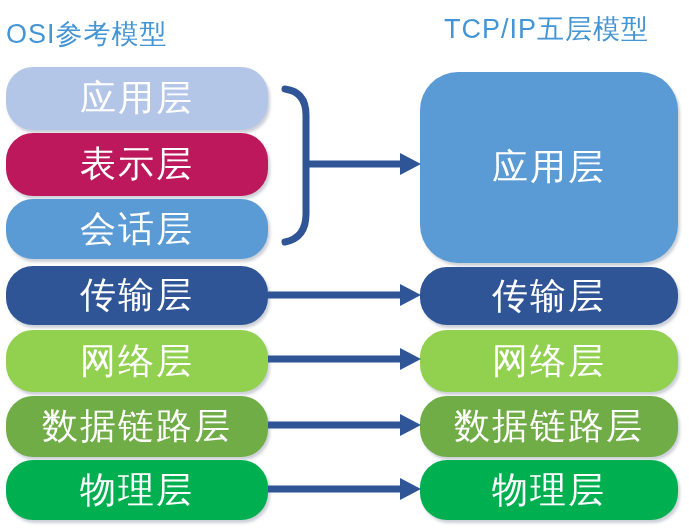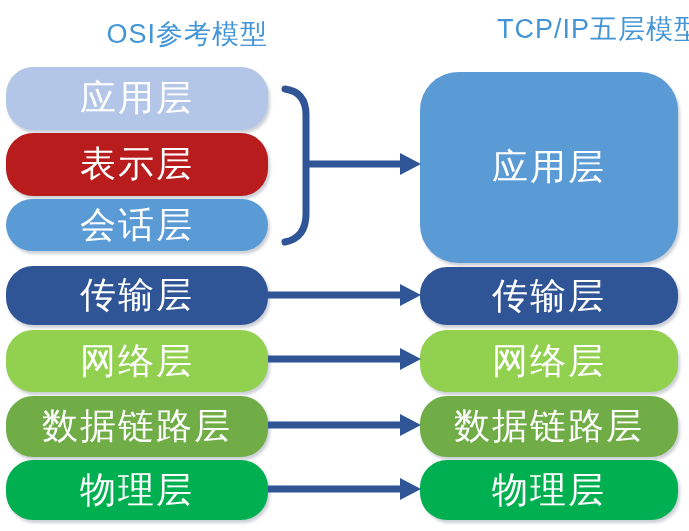--- a/index.html
+++ b/index.html
@@ -7,21 +7,21 @@
     position:relative;
     width:689px; height:531px;
     background:#ffffff;
     font-family:"Liberation Sans","DejaVu Sans",sans-serif;
     overflow:hidden;
   }
   .col-title {
     position:absolute;
     font-size:27px;
     font-weight:400;
-    text-align:right;
+    text-align:left;
     letter-spacing:1px;
     white-space:nowrap;
   }
   .title-left  { left:6px;   top:16px; width:262px; }
   .title-right { left:444px; top:11px; width:258px; }
 
   .layer-box {
     position:absolute;
     display:flex;
     align-items:center;
@@ -30,21 +30,21 @@
     font-size:36px;
     font-weight:400;
     letter-spacing:2px;
     border-radius:27px;
     box-shadow:2px 3px 3px rgba(110,120,140,0.35);
   }
 
   
   .l0 { left:6px; top:67px;  width:262px; height:63px; }
   .l1 { left:6px; top:133px; width:262px; height:63px; }
-  .l2 { left:6px; top:199px; width:262px; height:52px; }
+  .l2 { left:6px; top:199px; width:262px; height:60px; }
   .l3 { left:6px; top:266px; width:262px; height:59px; }
   .l4 { left:6px; top:330px; width:262px; height:62px; }
   .l5 { left:6px; top:396px; width:262px; height:61px; }
   .l6 { left:6px; top:460px; width:262px; height:60px; }
 
   
   .r0 { left:420px; top:72px;  width:258px; height:191px; border-radius:38px; }
   .r1 { left:420px; top:267px; width:258px; height:58px; }
   .r2 { left:420px; top:330px; width:258px; height:62px; }
   .r3 { left:420px; top:396px; width:258px; height:61px; }
@@ -58,21 +58,21 @@
 </style>
 </head>
 <body>
 
 <div class="canvas">
 
   <div class="col-title title-left" style="color: rgb(68, 149, 213);">OSI参考模型</div>
   <div class="col-title title-right" style="color: rgb(68, 149, 213);">TCP/IP五层模型</div>
 
   <div class="layer-box l0" style="background-color: rgb(180, 198, 231);">应用层</div>
-  <div class="layer-box l1" style="background-color: #b91c1c;">表示层</div>
+  <div class="layer-box l1" style="background-color: #be185d;">表示层</div>
   <div class="layer-box l2" style="background-color: rgb(91, 155, 213);">会话层</div>
   <div class="layer-box l3" style="background-color: rgb(47, 85, 151);">传输层</div>
   <div class="layer-box l4" style="background-color: rgb(146, 208, 80);">网络层</div>
   <div class="layer-box l5" style="background-color: rgb(112, 173, 71);">数据链路层</div>
   <div class="layer-box l6" style="background-color: rgb(0, 176, 80);">物理层</div>
 
   <div class="layer-box r0" style="background-color: rgb(91, 155, 213);">应用层</div>
   <div class="layer-box r1" style="background-color: rgb(47, 85, 151);">传输层</div>
   <div class="layer-box r2" style="background-color: rgb(146, 208, 80);">网络层</div>
   <div class="layer-box r3" style="background-color: rgb(112, 173, 71);">数据链路层</div>

